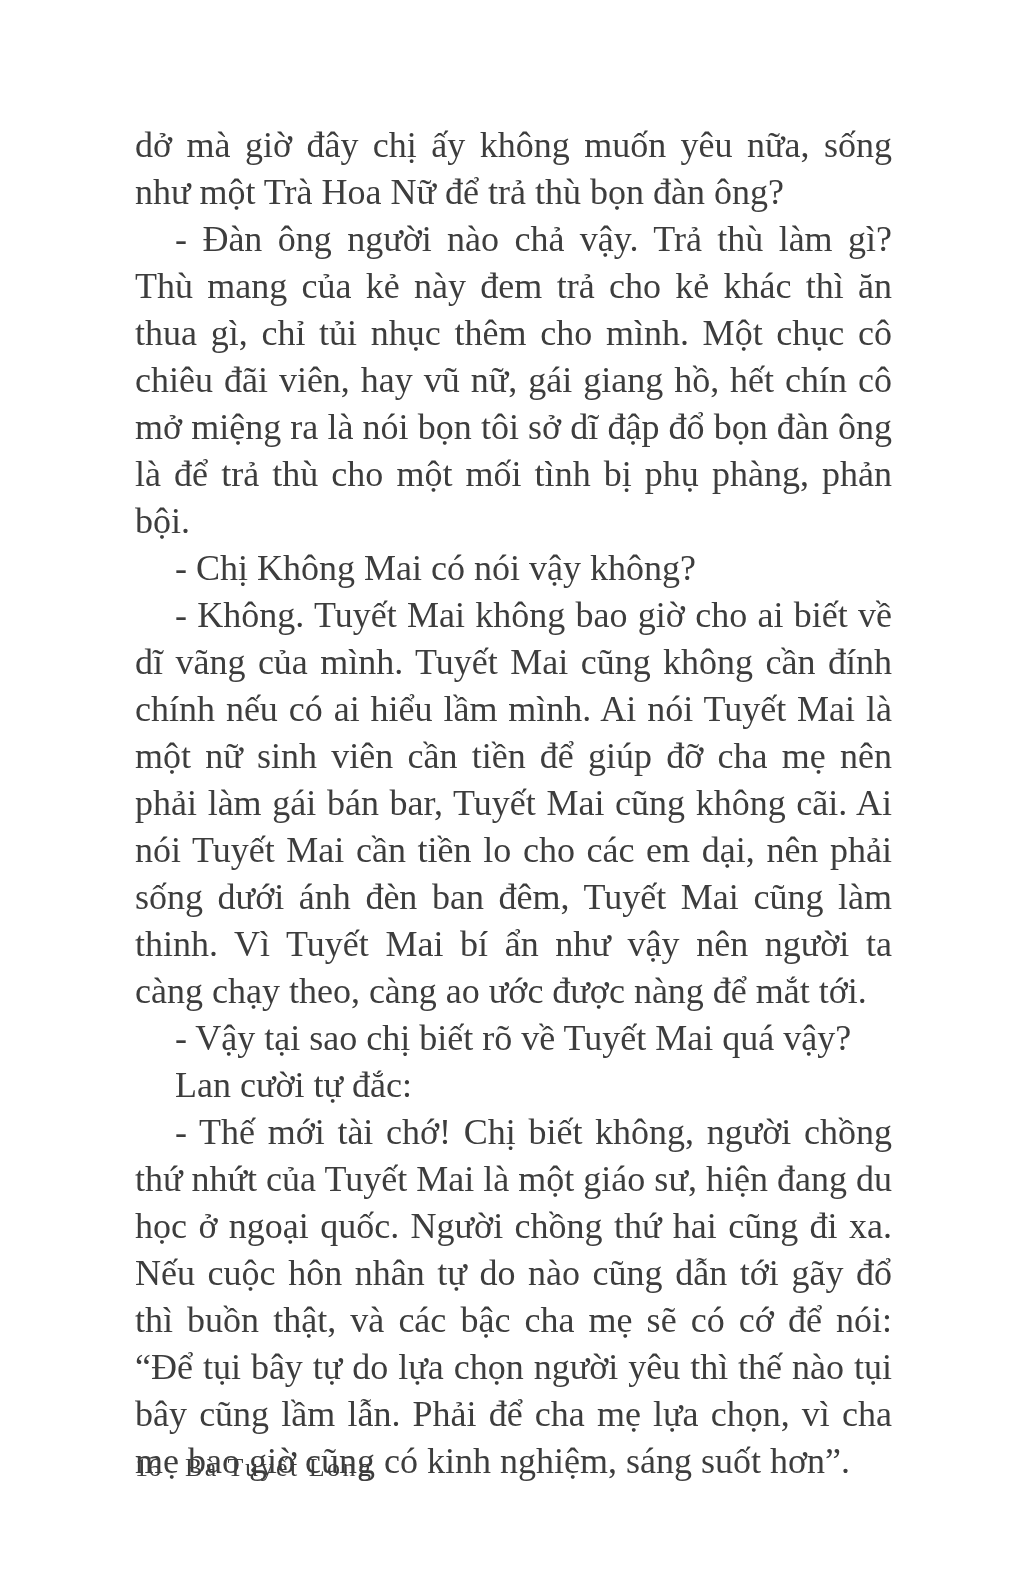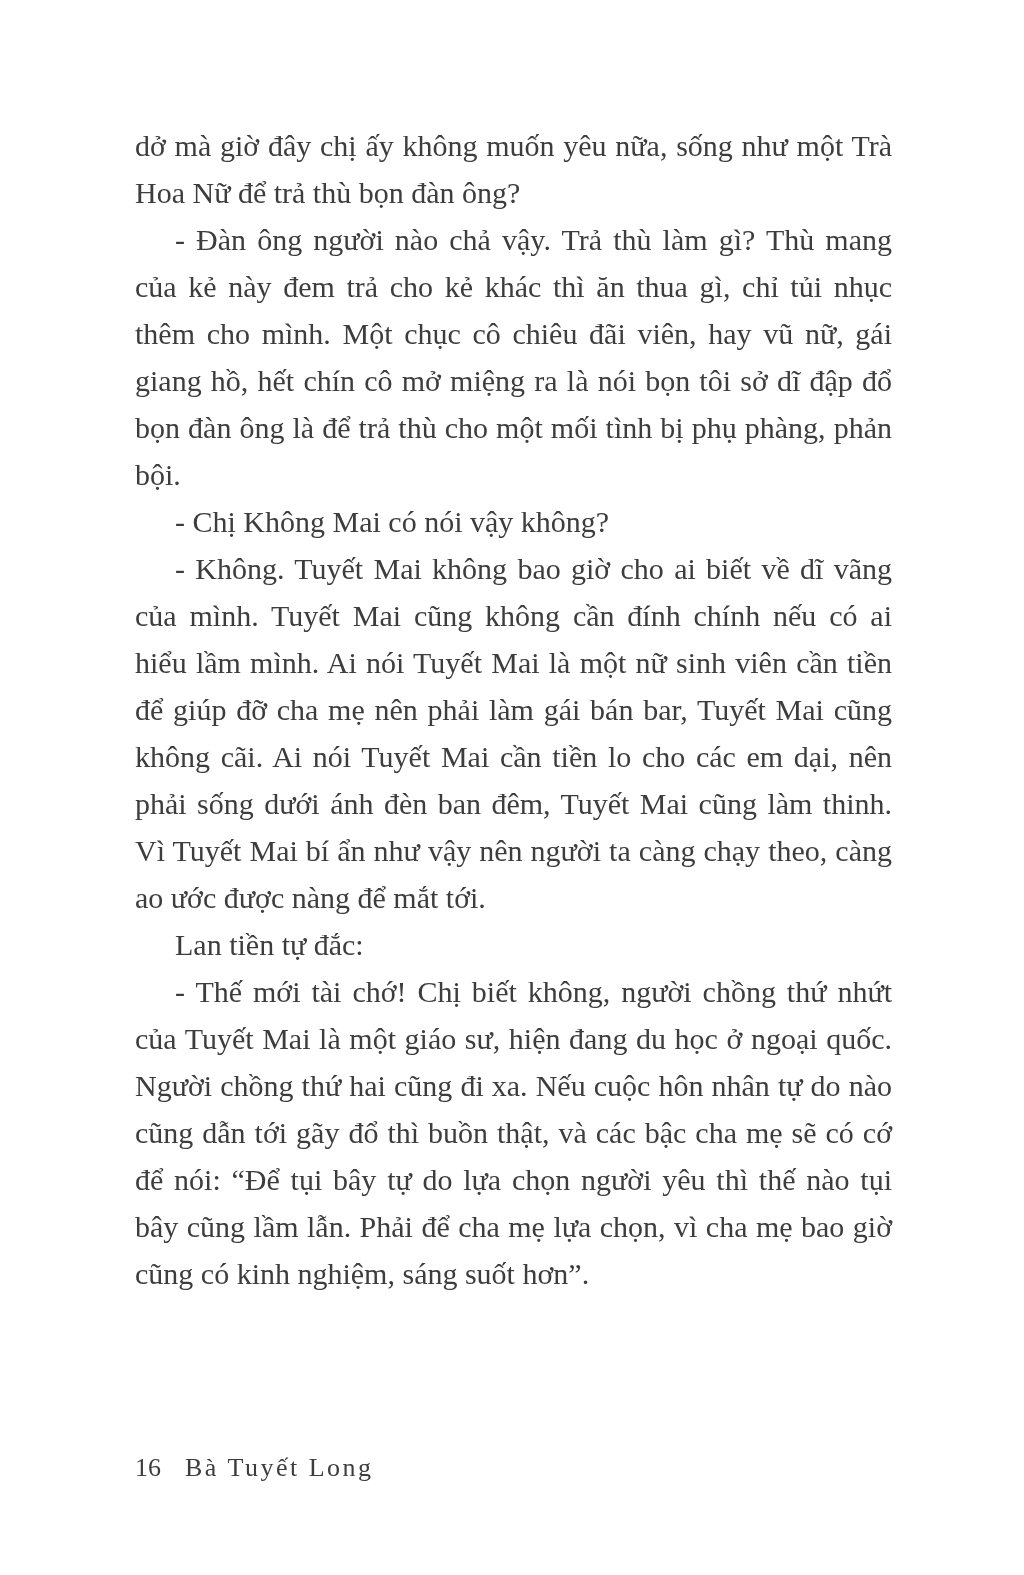--- a/index.html
+++ b/index.html
@@ -13,21 +13,21 @@
     height: 1575px;
     background: #ffffff;
     overflow: hidden;
   }
   .text-block {
     position: absolute;
     top: 122px;
     left: 135px;
     width: 757px;
     color: #3d3d3d;
-    font-size: 30px;
+    font-size: 36px;
     line-height: 47px;
     text-align: justify;
   }
   .text-block p {
     text-indent: 40px;
   }
   .text-block p.no-indent {
     text-indent: 0;
   }
   .footer {
@@ -50,21 +50,22 @@
 </head>
 <body>
 
 <div class="page">
 
   <div class="text-block">
     <p class="no-indent">dở mà giờ đây chị ấy không muốn yêu nữa, sống như một Trà Hoa Nữ để trả thù bọn đàn ông?</p>
     <p>- Đàn ông người nào chả vậy. Trả thù làm gì? Thù mang của kẻ này đem trả cho kẻ khác thì ăn thua gì, chỉ tủi nhục thêm cho mình. Một chục cô chiêu đãi viên, hay vũ nữ, gái giang hồ, hết chín cô mở miệng ra là nói bọn tôi sở dĩ đập đổ bọn đàn ông là để trả thù cho một mối tình bị phụ phàng, phản bội.</p>
     <p>- Chị Không Mai có nói vậy không?</p>
     <p>- Không. Tuyết Mai không bao giờ cho ai biết về dĩ vãng của mình. Tuyết Mai cũng không cần đính chính nếu có ai hiểu lầm mình. Ai nói Tuyết Mai là một nữ sinh viên cần tiền để giúp đỡ cha mẹ nên phải làm gái bán bar, Tuyết Mai cũng không cãi. Ai nói Tuyết Mai cần tiền lo cho các em dại, nên phải sống dưới ánh đèn ban đêm, Tuyết Mai cũng làm thinh. Vì Tuyết Mai bí ẩn như vậy nên người ta càng chạy theo, càng ao ước được nàng để mắt tới.</p>
-    <p>Lan tiền tự đắc:</p>
+    <p>- Vậy tại sao chị biết rõ về Tuyết Mai quá vậy?</p>
+    <p>Lan cười tự đắc:</p>
     <p>- Thế mới tài chớ! Chị biết không, người chồng thứ nhứt của Tuyết Mai là một giáo sư, hiện đang du học ở ngoại quốc. Người chồng thứ hai cũng đi xa. Nếu cuộc hôn nhân tự do nào cũng dẫn tới gãy đổ thì buồn thật, và các bậc cha mẹ sẽ có cớ để nói: “Để tụi bây tự do lựa chọn người yêu thì thế nào tụi bây cũng lầm lẫn. Phải để cha mẹ lựa chọn, vì cha mẹ bao giờ cũng có kinh nghiệm, sáng suốt hơn”.</p>
   </div>
 
   <div class="footer">
     <span class="page-num">16</span>
     <span class="author">Bà Tuyết Long</span>
   </div>
 
 </div>
 

